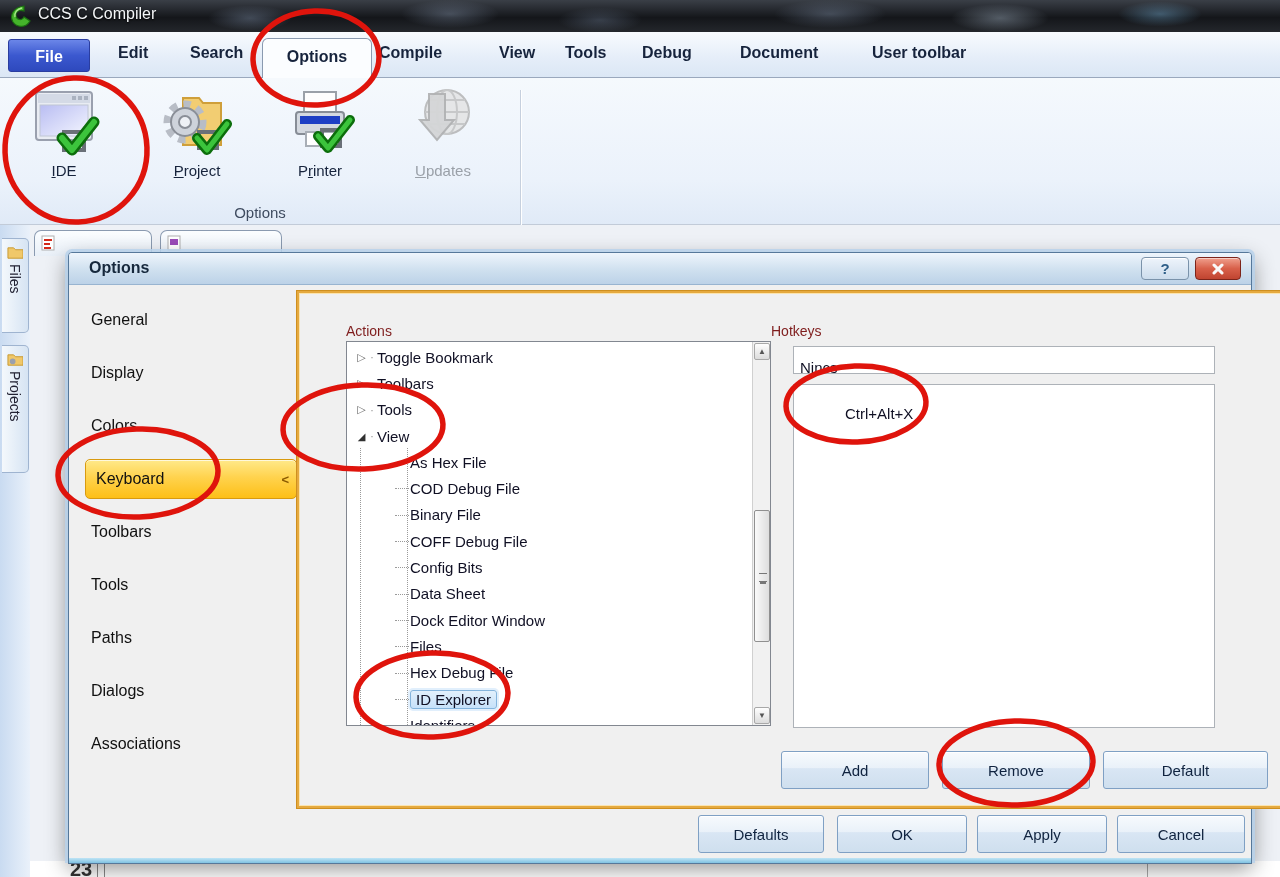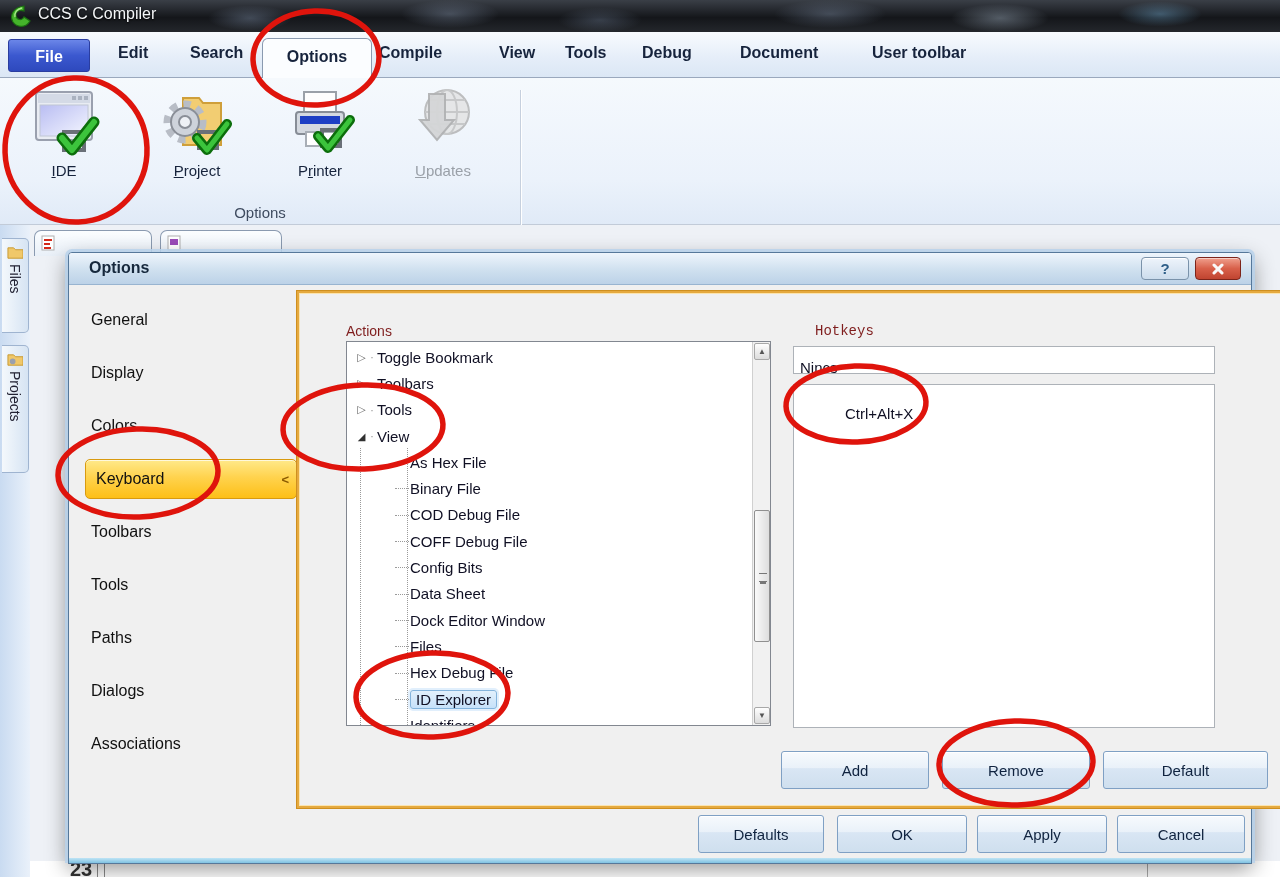--- a/index.html
+++ b/index.html
@@ -273,21 +273,21 @@
         <div class="cat-item selected" style="top: 199px;">Keyboard<span class="cat-chevron">&lt;</span></div>
         <div class="cat-item" style="top: 252px;">Toolbars</div>
         <div class="cat-item" style="top: 305px;">Tools</div>
         <div class="cat-item" style="top: 358px;">Paths</div>
         <div class="cat-item" style="top: 411px;">Dialogs</div>
         <div class="cat-item" style="top: 464px;">Associations</div>
       </div>
 
     <div class="gold-panel">
       <span class="panel-label" style="left:47px;top:10px;">Actions</span>
-      <span class="panel-label" style="left:516px;top:10px;font-family:Liberation Mono, monospace;">Hotkeys</span>
+      <span class="panel-label" style="left:472px;top:10px;">Hotkeys</span>
 
       <div class="tree-box">
         <div class="guide" style="left:13px;top:106px;height:279px;"></div>
         <div class="guide" style="left:60px;top:106px;height:279px;"></div>
         <div class="tree-rows" id="tree-rows">
             <div class="tree-row">
               <span class="tr-glyph">▷</span>
               <span class="tr-dot">·</span>
               <span>Toggle Bookmark</span>
             </div>
@@ -303,24 +303,24 @@
             </div>
             <div class="tree-row">
               <span class="tr-glyph exp">◢</span>
               <span class="tr-dot">·</span>
               <span>View</span>
             </div>
             <div class="tree-row lvl1">
               <span>As Hex File</span>
             </div>
             <div class="tree-row lvl1">
+              <span>COD Debug File</span>
+            </div>
+            <div class="tree-row lvl1">
               <span>Binary File</span>
-            </div>
-            <div class="tree-row lvl1">
-              <span>COD Debug File</span>
             </div>
             <div class="tree-row lvl1">
               <span>COFF Debug File</span>
             </div>
             <div class="tree-row lvl1">
               <span>Config Bits</span>
             </div>
             <div class="tree-row lvl1">
               <span>Data Sheet</span>
             </div>

